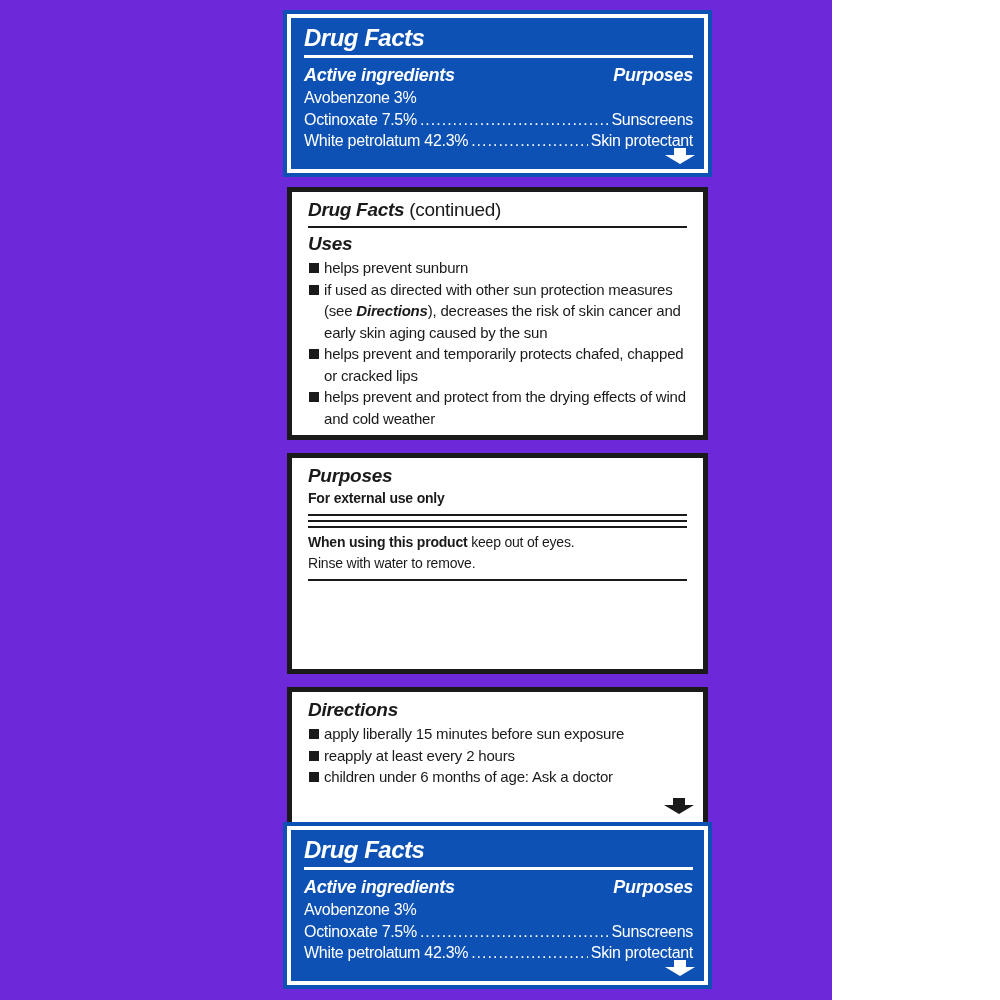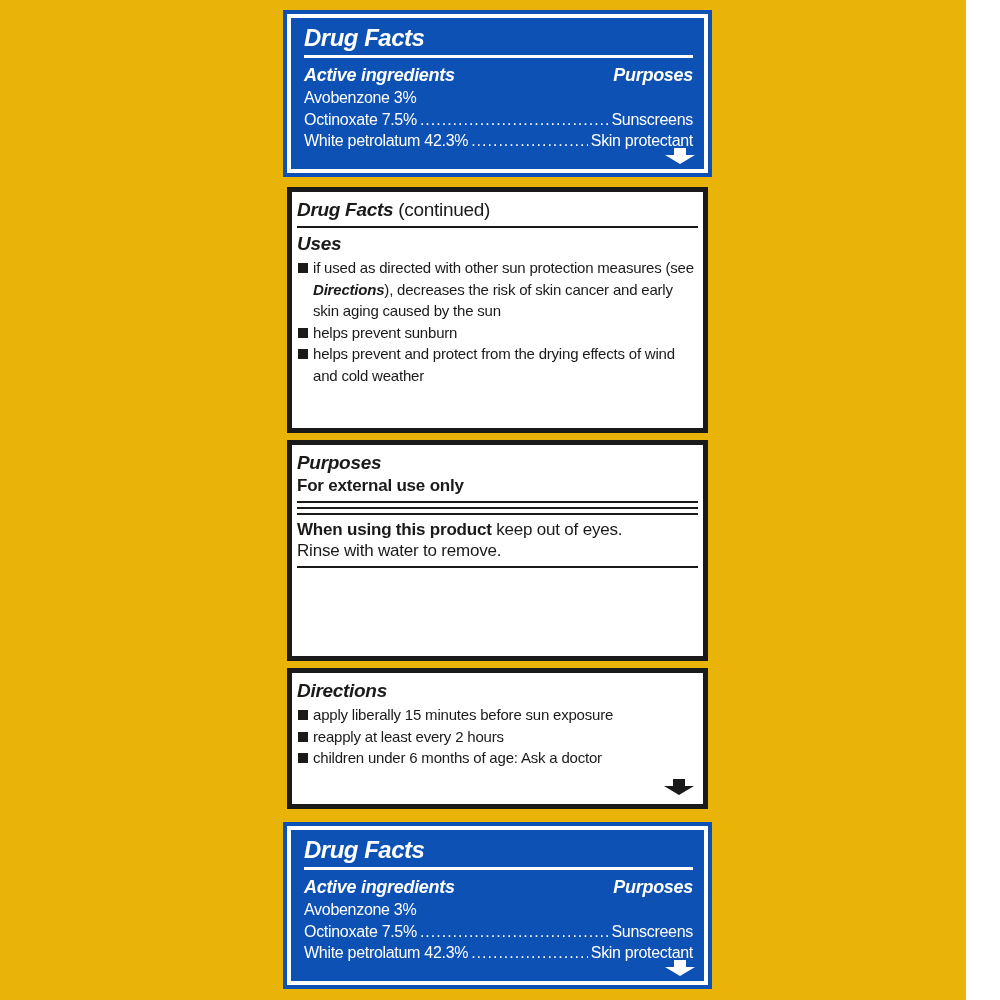--- a/index.html
+++ b/index.html
@@ -1,19 +1,19 @@
 <!DOCTYPE html>
 <html><head>
 <meta charset="utf-8">
 <style>
   * { margin:0; padding:0; box-sizing:border-box; }
   html,body { background:#ffffff; }
   #page {
-    position:relative; width:966px; height:1000px;
-    background:#eab308; overflow:hidden;
+    position:relative; width:832px; height:1000px;
+    background:#6d28d9; overflow:hidden;
     font-family:"Liberation Sans","DejaVu Sans",sans-serif;
     color:#1a1a1a;
   }
 
   
   .blue-panel {
     position:absolute; left:283px; width:429px; height:167px;
     border:4px solid #0d51b4; background:#ffffff; padding:4px;
   }
   #blue-top    { top:10px;  }
@@ -37,42 +37,42 @@
     display:flex; align-items:center; white-space:nowrap;
     font-size:16px; letter-spacing:-0.3px; line-height:21.5px;
   }
   .leader { flex:1 1 auto; overflow:hidden; margin:0 3px; letter-spacing:1px; }
   .blue-arrow { position:absolute; right:9px; bottom:5px; }
 
   
   #mid-stack { position:absolute; left:287px; top:187px; width:421px; }
   .box {
     position:relative; border:5px solid #1a1a1a; background:#ffffff;
-    padding:5px 5px 6px; margin-bottom:7px;
+    padding:5px 16px 6px; margin-bottom:13px;
   }
   #box-uses       { min-height:246px; }
   #box-warnings   { min-height:221px; }
   #box-directions { min-height:141px; }
 
   .mid-title { font-size:19px; letter-spacing:-0.3px; line-height:26px; }
   .bi  { font-weight:bold; font-style:italic; }
   .black-rule { height:2px; background:#1a1a1a; margin:3px 0; }
   .thin-rule  { height:2px; background:#1a1a1a; margin:4px 0; }
 
   .sec-h {
     font-size:19px; font-weight:bold; font-style:italic;
     letter-spacing:-0.3px; line-height:25px; margin-bottom:1px;
   }
   .body-txt { font-size:15px; letter-spacing:-0.2px; line-height:21.5px; }
 
   .bullet { display:flex; }
   .sq { flex:0 0 auto; width:10px; height:10px; background:#1a1a1a; margin:6px 5px 0 1px; }
   .bt { flex:1 1 auto; }
 
-  .w-row { font-size:17px; letter-spacing:-0.2px; line-height:21.5px; }
+  .w-row { font-size:14px; letter-spacing:-0.2px; line-height:21.5px; }
   .wb { font-weight:bold; }
 
   .dir-arrow { position:absolute; right:9px; bottom:9px; }
 </style>
 </head>
 <body>
 
 <div id="page">
 
   <div class="blue-panel" id="blue-top">
@@ -107,25 +107,29 @@
     <div class="box" id="box-uses">
       <div class="mid-title">
         <span class="bi">Drug Facts</span>
         <span>(continued)</span>
       </div>
       <div class="black-rule"></div>
       <div class="sec-h">Uses</div>
 
       <div class="bullet body-txt">
         <span class="sq"></span>
+        <span class="bt"><span>helps prevent sunburn</span></span>
+      </div>
+      <div class="bullet body-txt">
+        <span class="sq"></span>
         <span class="bt"><span>if used as directed with other sun protection measures (see </span><span class="bi">Directions</span><span>), decreases the risk of skin cancer and early skin aging caused by the sun</span></span>
       </div>
       <div class="bullet body-txt">
         <span class="sq"></span>
-        <span class="bt"><span>helps prevent sunburn</span></span>
+        <span class="bt"><span>helps prevent and temporarily protects chafed, chapped or cracked lips</span></span>
       </div>
       <div class="bullet body-txt">
         <span class="sq"></span>
         <span class="bt"><span>helps prevent and protect from the drying effects of wind and cold weather</span></span>
       </div>
     </div>
 
     <div class="box" id="box-warnings">
       <div class="sec-h" style="margin-bottom:0;">Purposes</div>
       <div class="w-row">

